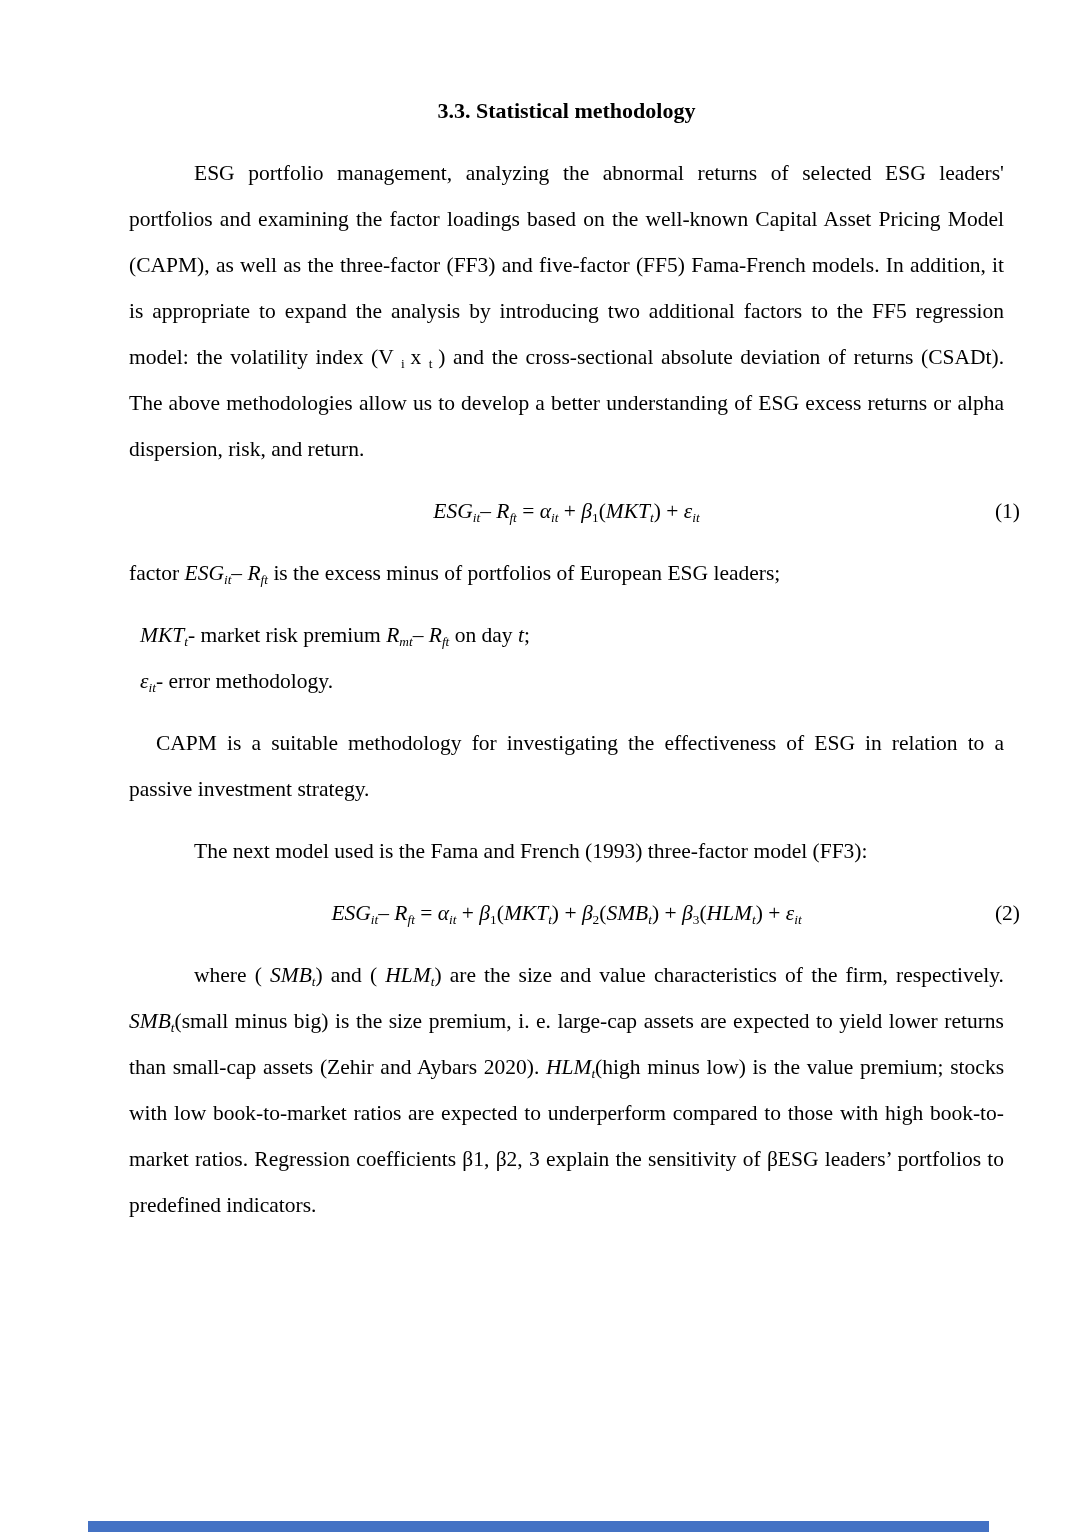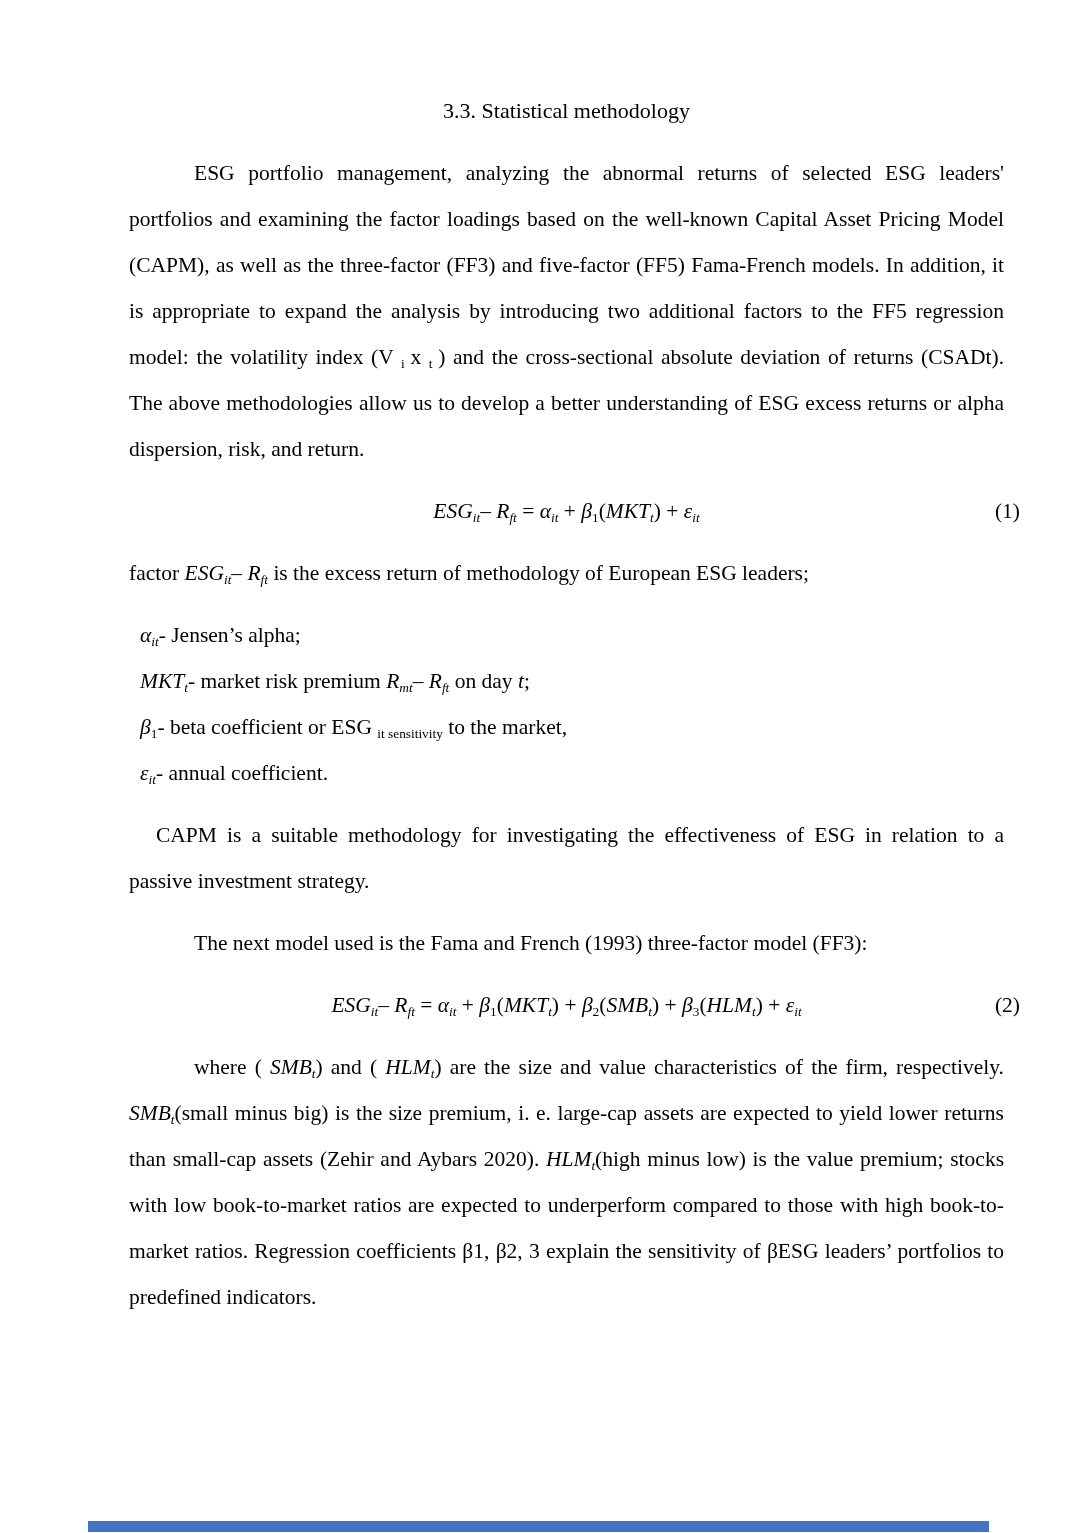--- a/index.html
+++ b/index.html
@@ -10,21 +10,21 @@
     background: #ffffff;
     font-family: "Liberation Serif", "DejaVu Serif", serif;
     color: #000000;
     font-size: 21.5px;
     overflow: hidden;
     box-sizing: border-box;
     padding: 88px 62px 0 113px;
   }
   .title {
     text-align: center;
-    font-weight: normal;
+    font-weight: bold;
     font-size: 22px;
     line-height: 46px;
     margin: 0;
   }
   .para {
     margin: 16px;
     text-align: justify;
     line-height: 46px;
   }
   .para.no-justify { text-align: left; }
@@ -71,26 +71,24 @@
   <h1 class="title">3.3. Statistical methodology</h1>
 
   <p class="para indent"><span>ESG portfolio management, analyzing the abnormal returns of selected ESG leaders' portfolios and examining the factor loadings based on the well-known Capital Asset Pricing Model (CAPM), as well as the three-factor (FF3) and five-factor (FF5) Fama-French models. In addition, it is appropriate to expand the analysis by introducing two additional factors to the FF5 regression model: the volatility index (V </span><sub>i </sub><span>x </span><sub>t </sub><span>) and the cross-sectional absolute deviation of returns (CSADt). The above methodologies allow us to develop a better understanding of ESG excess returns or alpha dispersion, risk, and return.</span></p>
 
 
   <div class="equation">
     <span><span class="it">ESG</span><sub class="it">it</sub><span>– </span><span class="it">R</span><sub class="it">ft</sub><span> = </span><span class="it">α</span><sub class="it">it</sub><span> + </span><span class="it">β</span><sub>1</sub><span>(</span><span class="it">MKT</span><sub class="it">t</sub><span>) + </span><span class="it">ε</span><sub class="it">it</sub></span>
     <span class="eq-num">(1)</span>
   </div>
 
-  <p class="para no-justify"><span>factor </span><span class="it">ESG</span><sub class="it">it</sub><span>– </span><span class="it">R</span><sub class="it">ft</sub><span> is the excess return of methodology of European ESG leaders;</span></p>
+  <p class="para no-justify"><span>factor </span><span class="it">ESG</span><sub class="it">it</sub><span>– </span><span class="it">R</span><sub class="it">ft</sub><span> is the excess minus of portfolios of European ESG leaders;</span></p>
 
-  <p class="def"><span class="it">α</span><sub class="it">it</sub><span>- Jensen’s alpha;</span></p>
   <p class="def"><span class="it">MKT</span><sub class="it">t</sub><span>- market risk premium </span><span class="it">R</span><sub class="it">mt</sub><span>– </span><span class="it">R</span><sub class="it">ft</sub><span> on day </span><span class="it">t</span><span>;</span></p>
-  <p class="def"><span class="it">β</span><sub>1</sub><span>- beta coefficient or ESG </span><sub>it sensitivity</sub><span> to the market,</span></p>
-  <p class="def"><span class="it">ε</span><sub class="it">it</sub><span>- annual coefficient.</span></p>
+  <p class="def"><span class="it">ε</span><sub class="it">it</sub><span>- error methodology.</span></p>
 
   <p class="para indent-sm"><span>CAPM is a suitable methodology for investigating the effectiveness of ESG in relation to a passive investment strategy.</span></p>
 
   <p class="para indent"><span>The next model used is the Fama and French (1993) three-factor model (FF3):</span></p>
 
   <div class="equation">
     <span><span class="it">ESG</span><sub class="it">it</sub><span>– </span><span class="it">R</span><sub class="it">ft</sub><span> = </span><span class="it">α</span><sub class="it">it</sub><span> + </span><span class="it">β</span><sub>1</sub><span>(</span><span class="it">MKT</span><sub class="it">t</sub><span>) + </span><span class="it">β</span><sub>2</sub><span>(</span><span class="it">SMB</span><sub class="it">t</sub><span>) +  </span><span class="it">β</span><sub>3</sub><span>(</span><span class="it">HLM</span><sub class="it">t</sub><span>) +  </span><span class="it">ε</span><sub class="it">it</sub></span>
     <span class="eq-num">(2)</span>
   </div>
 

